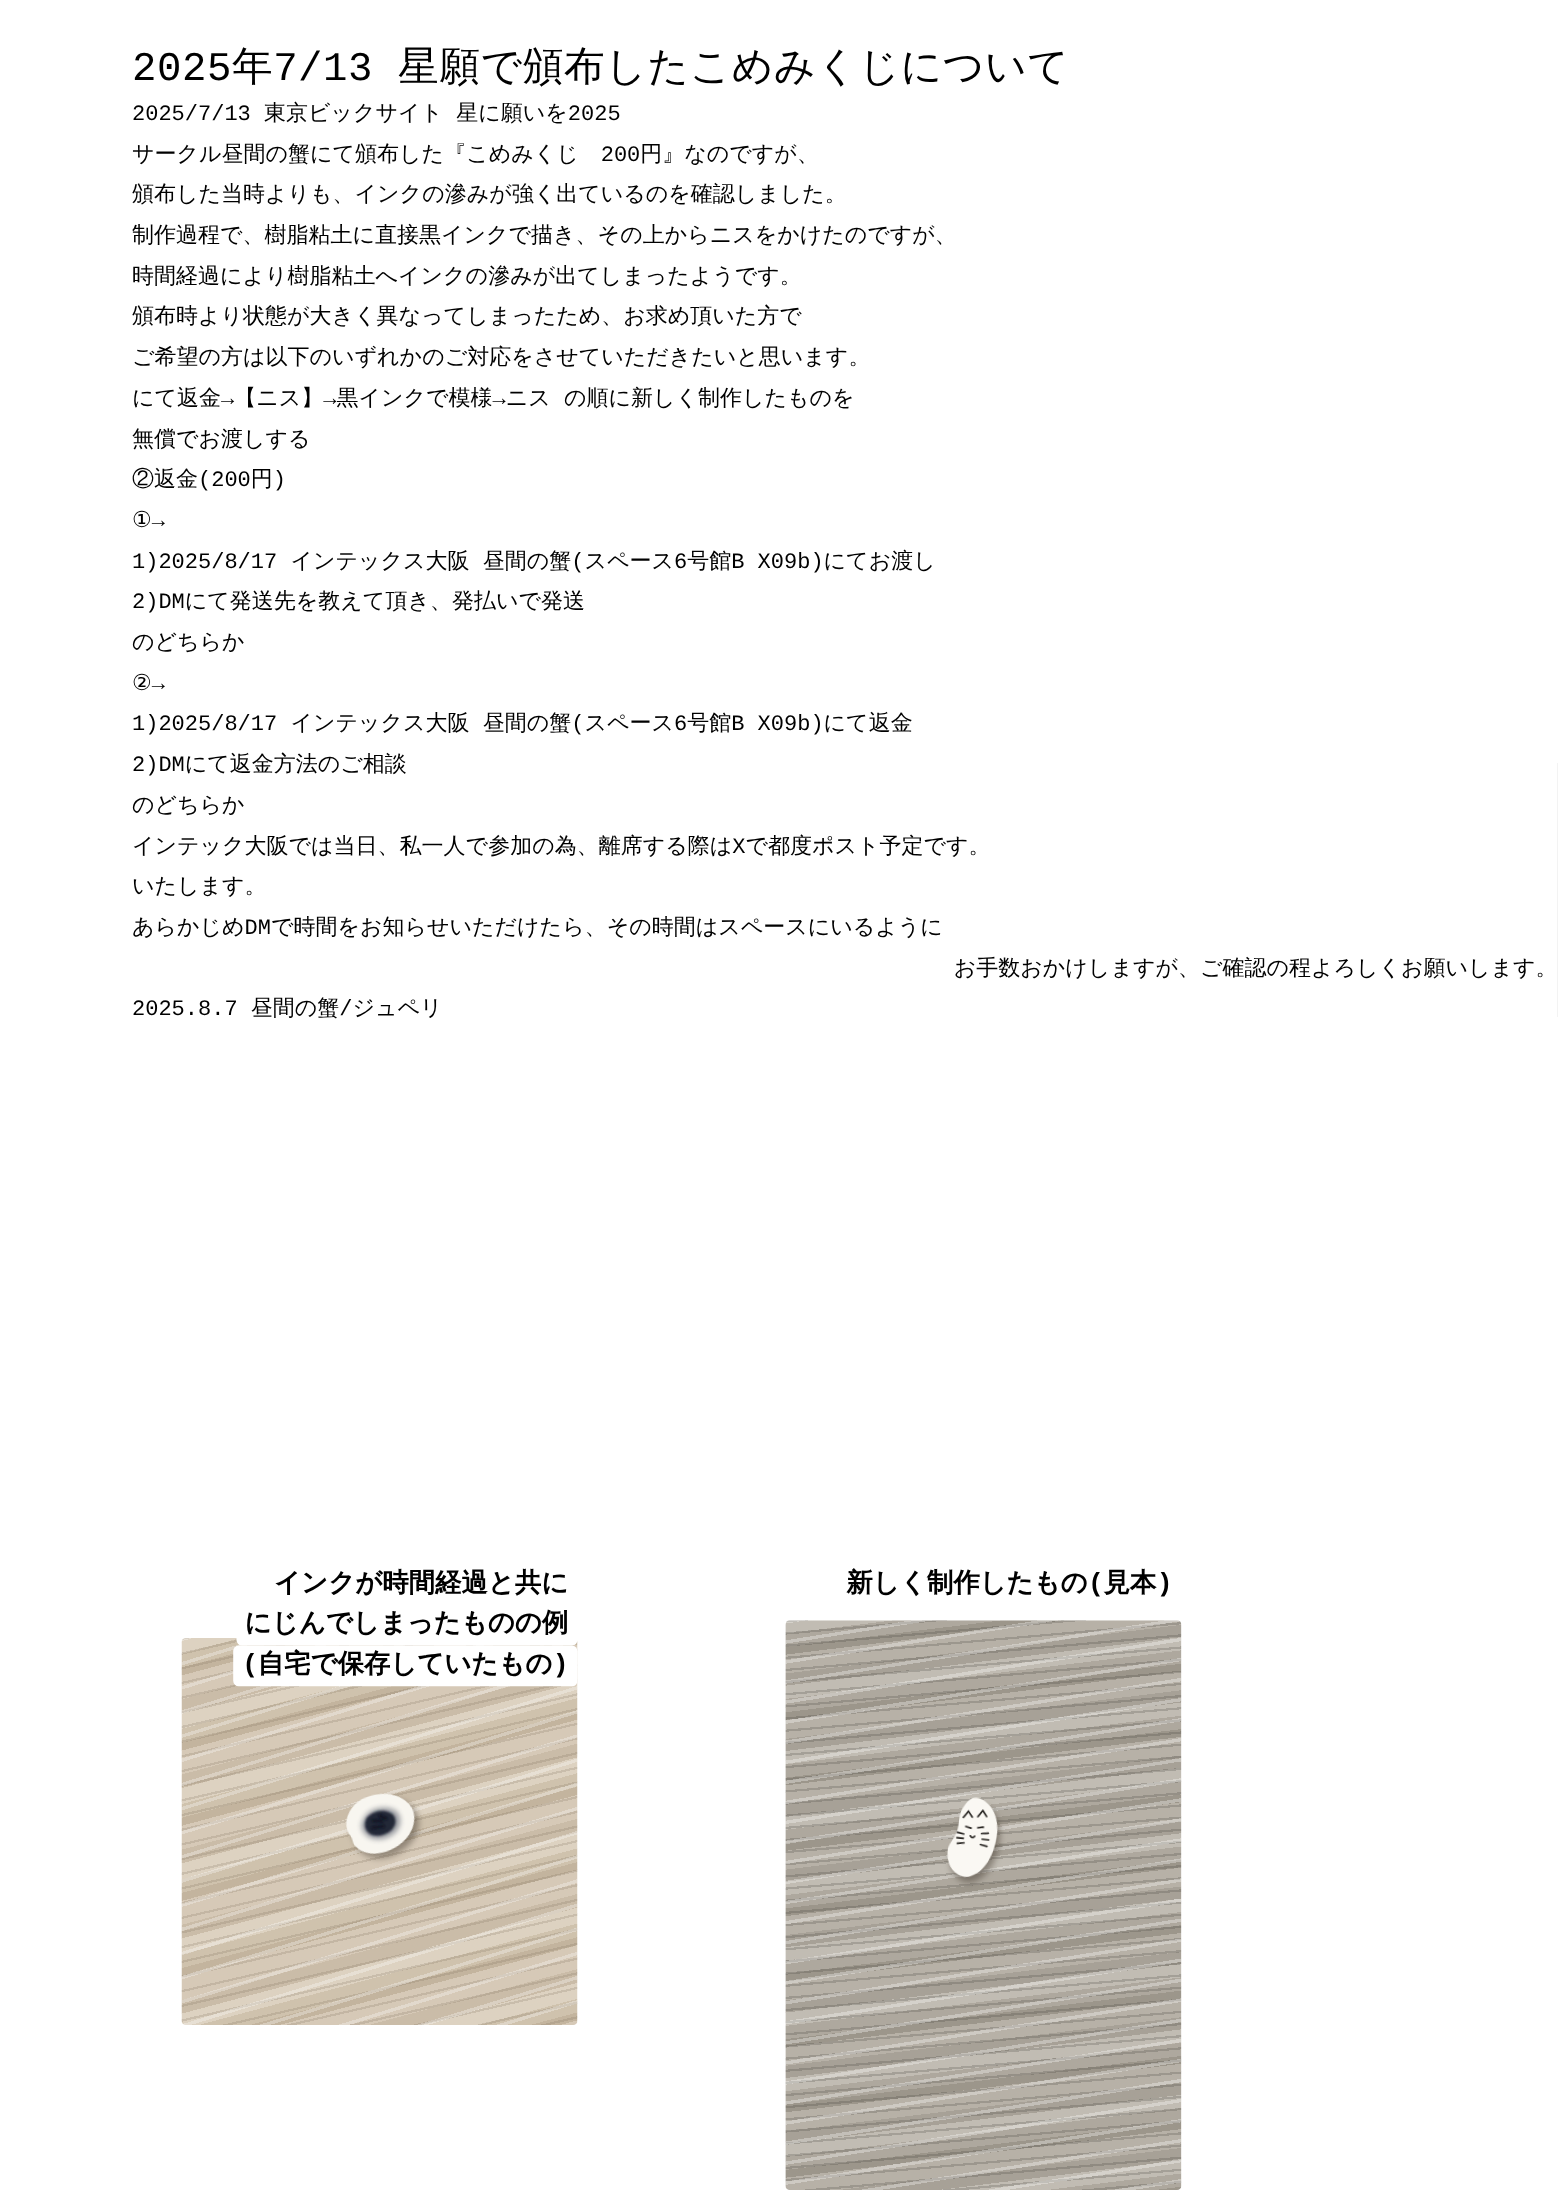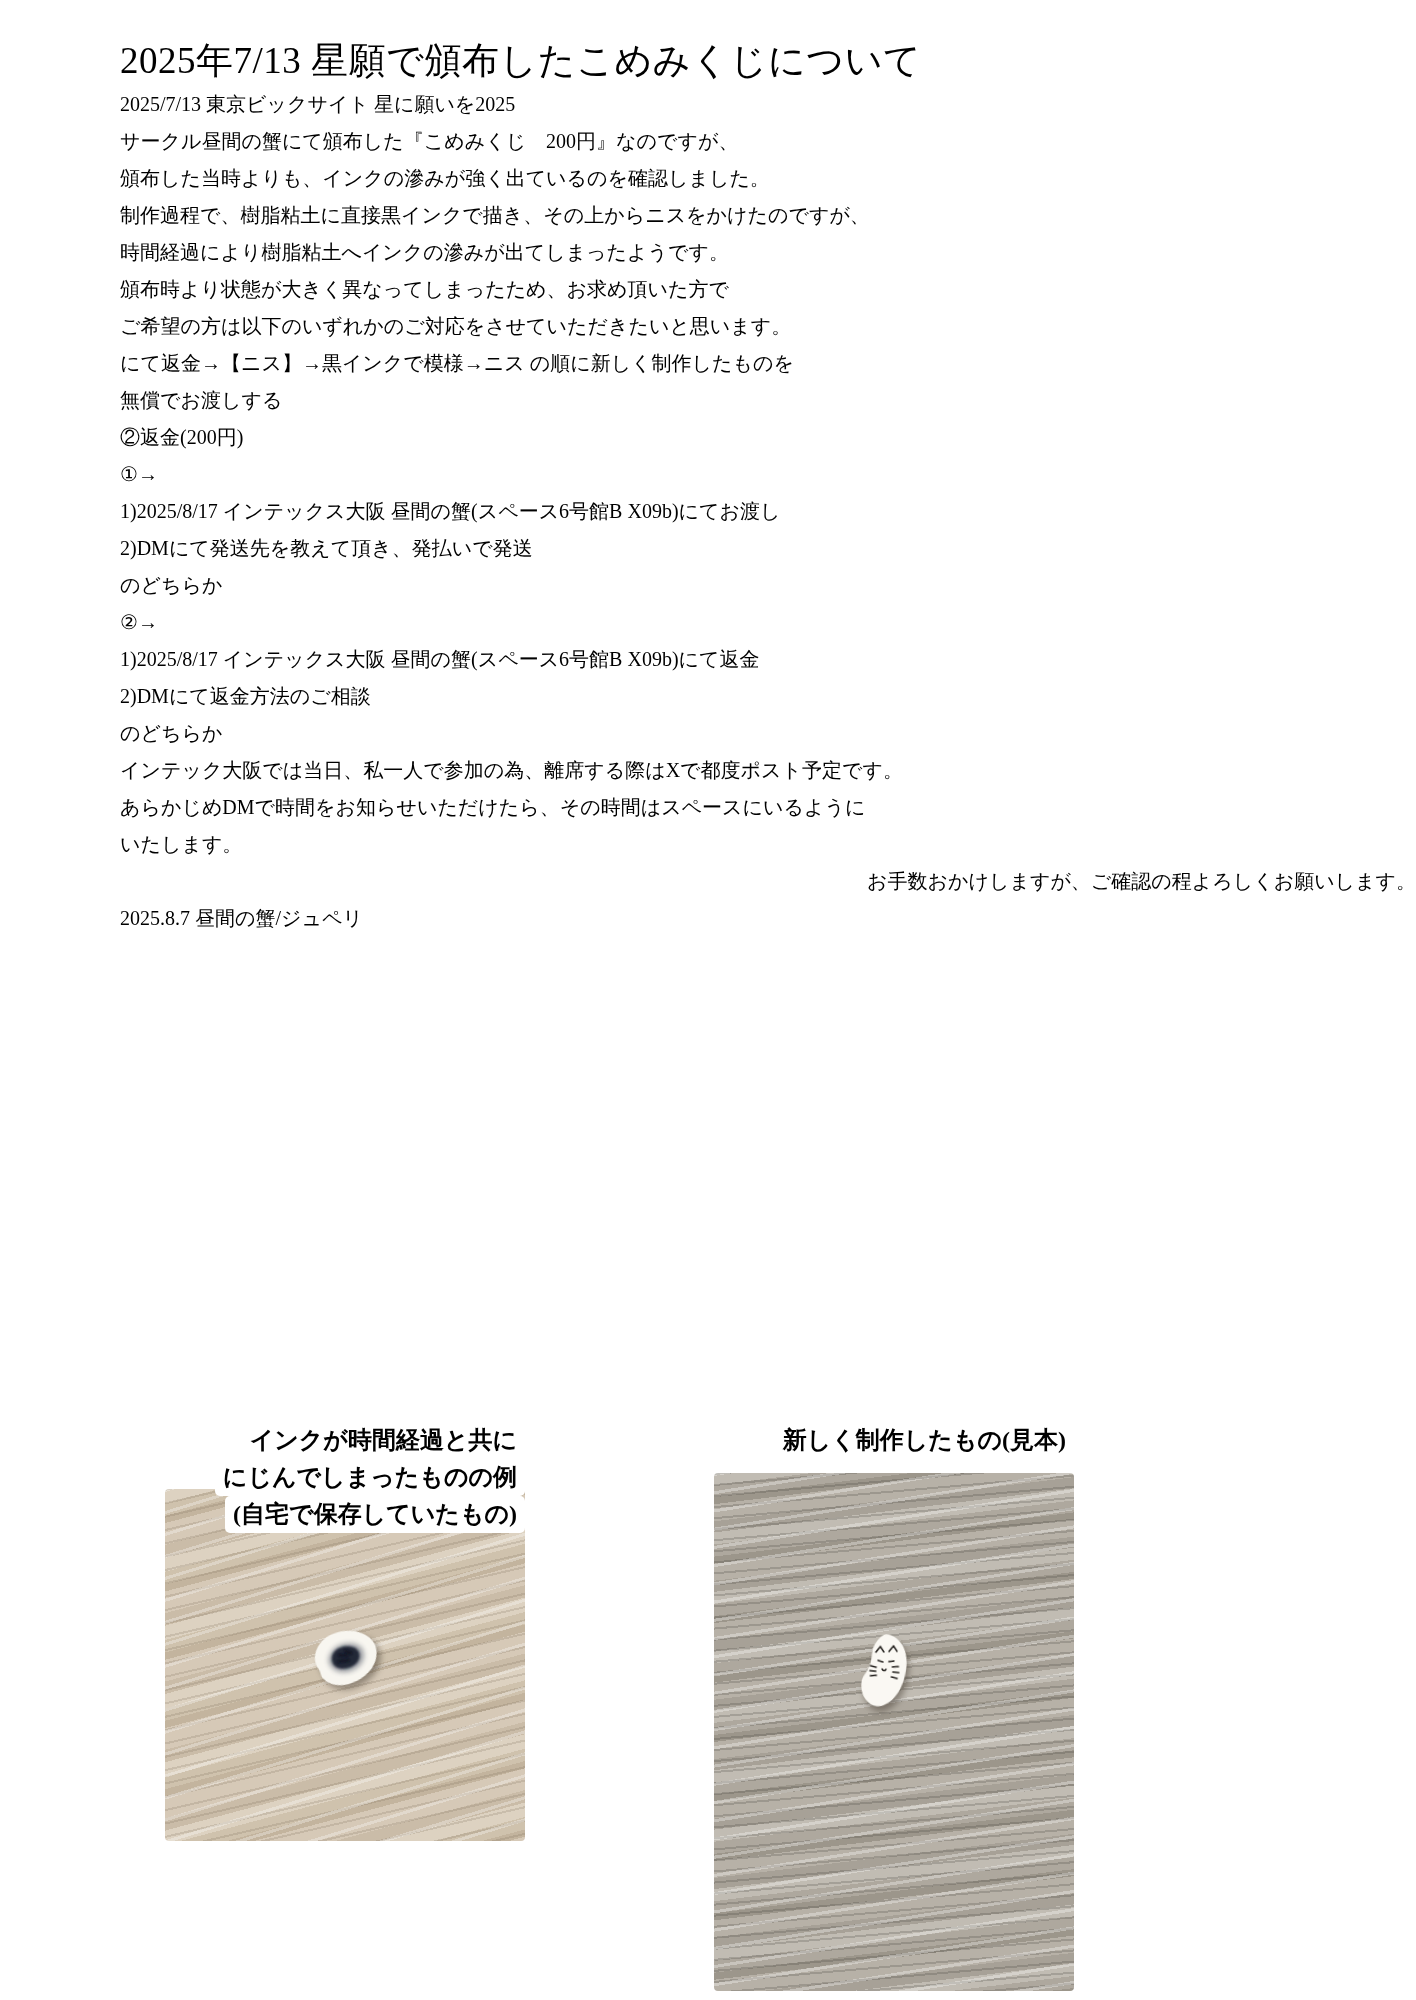--- a/index.html
+++ b/index.html
@@ -1,20 +1,20 @@
 <!DOCTYPE html>
 <html><head>
 <meta charset="utf-8">
 <style>
   html,body{margin:0;padding:0;background:#e9e9e9;}
   .page{
     position:relative;
     width:1416px;height:2000px;
     background:#ffffff;color:#000000;
-    font-family:Liberation Serif, serif;
+    font-family:Liberation Mono, monospace;
     overflow:hidden;
   }
   .title{
     margin:36px 0 0 120px;
     font-size:37px;font-weight:400;letter-spacing:0.5px;
   }
   .bodytext{margin-left:120px;font-size:20px;line-height:37px;}
   .bodytext p{margin:0;}
   .line{display:block;white-space:pre;}
   .intro{margin-top:94px;}
@@ -97,22 +97,22 @@
 
     <p class="plan2">
       <span class="line">②→</span>
       <span class="line">1)2025/8/17 インテックス大阪 昼間の蟹(スペース6号館B X09b)にて返金</span>
       <span class="line">2)DMにて返金方法のご相談</span>
       <span class="line">のどちらか</span>
     </p>
 
     <p class="attendance">
       <span class="line">インテック大阪では当日、私一人で参加の為、離席する際はXで都度ポスト予定です。</span>
+      <span class="line">いたします。</span>
       <span class="line">あらかじめDMで時間をお知らせいただけたら、その時間はスペースにいるように</span>
-      <span class="line">いたします。</span>
     </p>
 
     <p class="closing">
       <span class="line">お手数おかけしますが、ご確認の程よろしくお願いします。</span>
     </p>
 
     <p class="signature">
       <span class="line">2025.8.7 昼間の蟹/ジュペリ</span>
     </p>
   </div>

